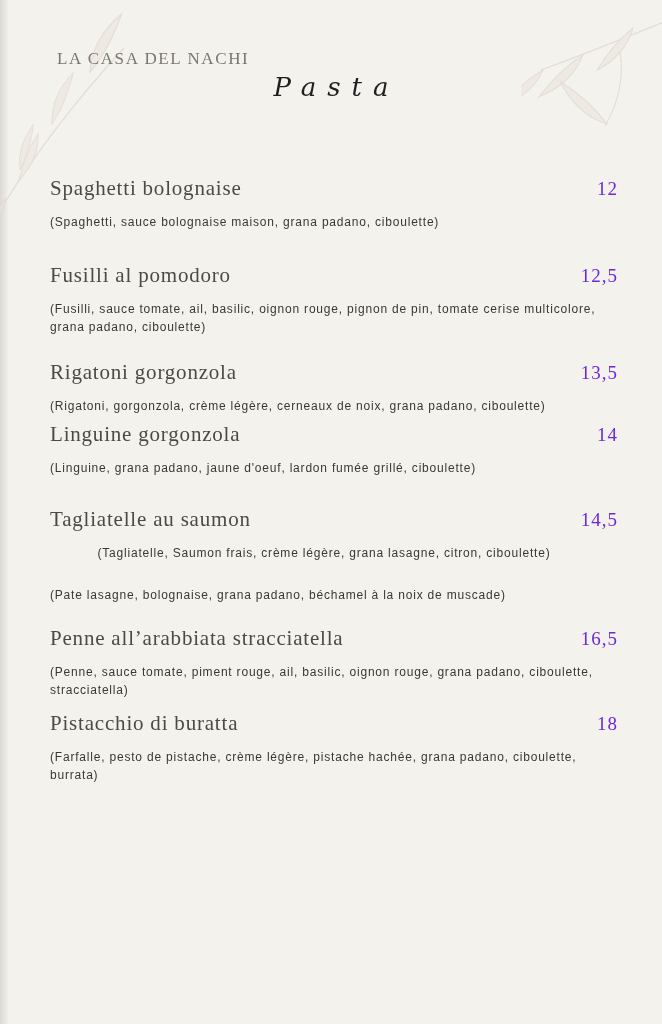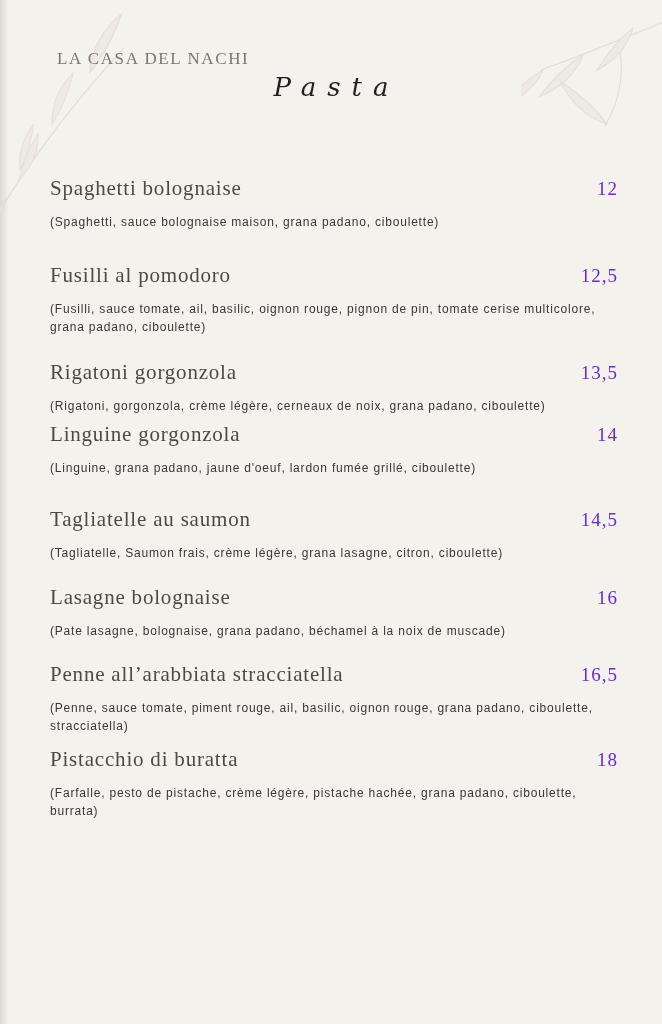--- a/index.html
+++ b/index.html
@@ -56,21 +56,21 @@
     position: absolute;
     left: 50px;
     right: 44px;
     top: 177px;
   }
   .menu-item { margin-bottom: 24px; }
   .menu-item:nth-of-type(1) { margin-bottom: 32px; }
   .menu-item:nth-of-type(2) { }
   .menu-item:nth-of-type(3) { margin-bottom: 8px;  }
   .menu-item:nth-of-type(4) { margin-bottom: 30px; }
-  .menu-item:nth-of-type(5) { margin-bottom: 24px; }
+  .menu-item:nth-of-type(5) { margin-bottom: 24px; text-align: center; }
   .menu-item:nth-of-type(6) { margin-bottom: 22px; }
   .menu-item:nth-of-type(7) { margin-bottom: 12px; }
   .menu-item:nth-of-type(8) { margin-bottom: 0; }
   .item-row {
     display: flex;
     justify-content: space-between;
     align-items: baseline;
   }
   .item-name {
     font-size: 21px;
@@ -163,24 +163,20 @@
 
     <div class="menu-item">
       <div class="item-row">
         <span class="item-name">Tagliatelle au saumon</span>
         <span class="item-price">14,5</span>
       </div>
       <div class="item-desc">(Tagliatelle, Saumon frais, crème légère, grana lasagne, citron, ciboulette)</div>
     </div>
 
     <div class="menu-item">
-      <div class="item-row">
-        <span class="item-name">Lasagne bolognaise</span>
-        <span class="item-price">16</span>
-      </div>
       <div class="item-desc">(Pate lasagne, bolognaise, grana padano, béchamel à la noix de muscade)</div>
     </div>
 
     <div class="menu-item">
       <div class="item-row">
         <span class="item-name">Penne all’arabbiata stracciatella</span>
         <span class="item-price">16,5</span>
       </div>
       <div class="item-desc">(Penne, sauce tomate, piment rouge, ail, basilic, oignon rouge, grana padano, ciboulette, stracciatella)</div>
     </div>

